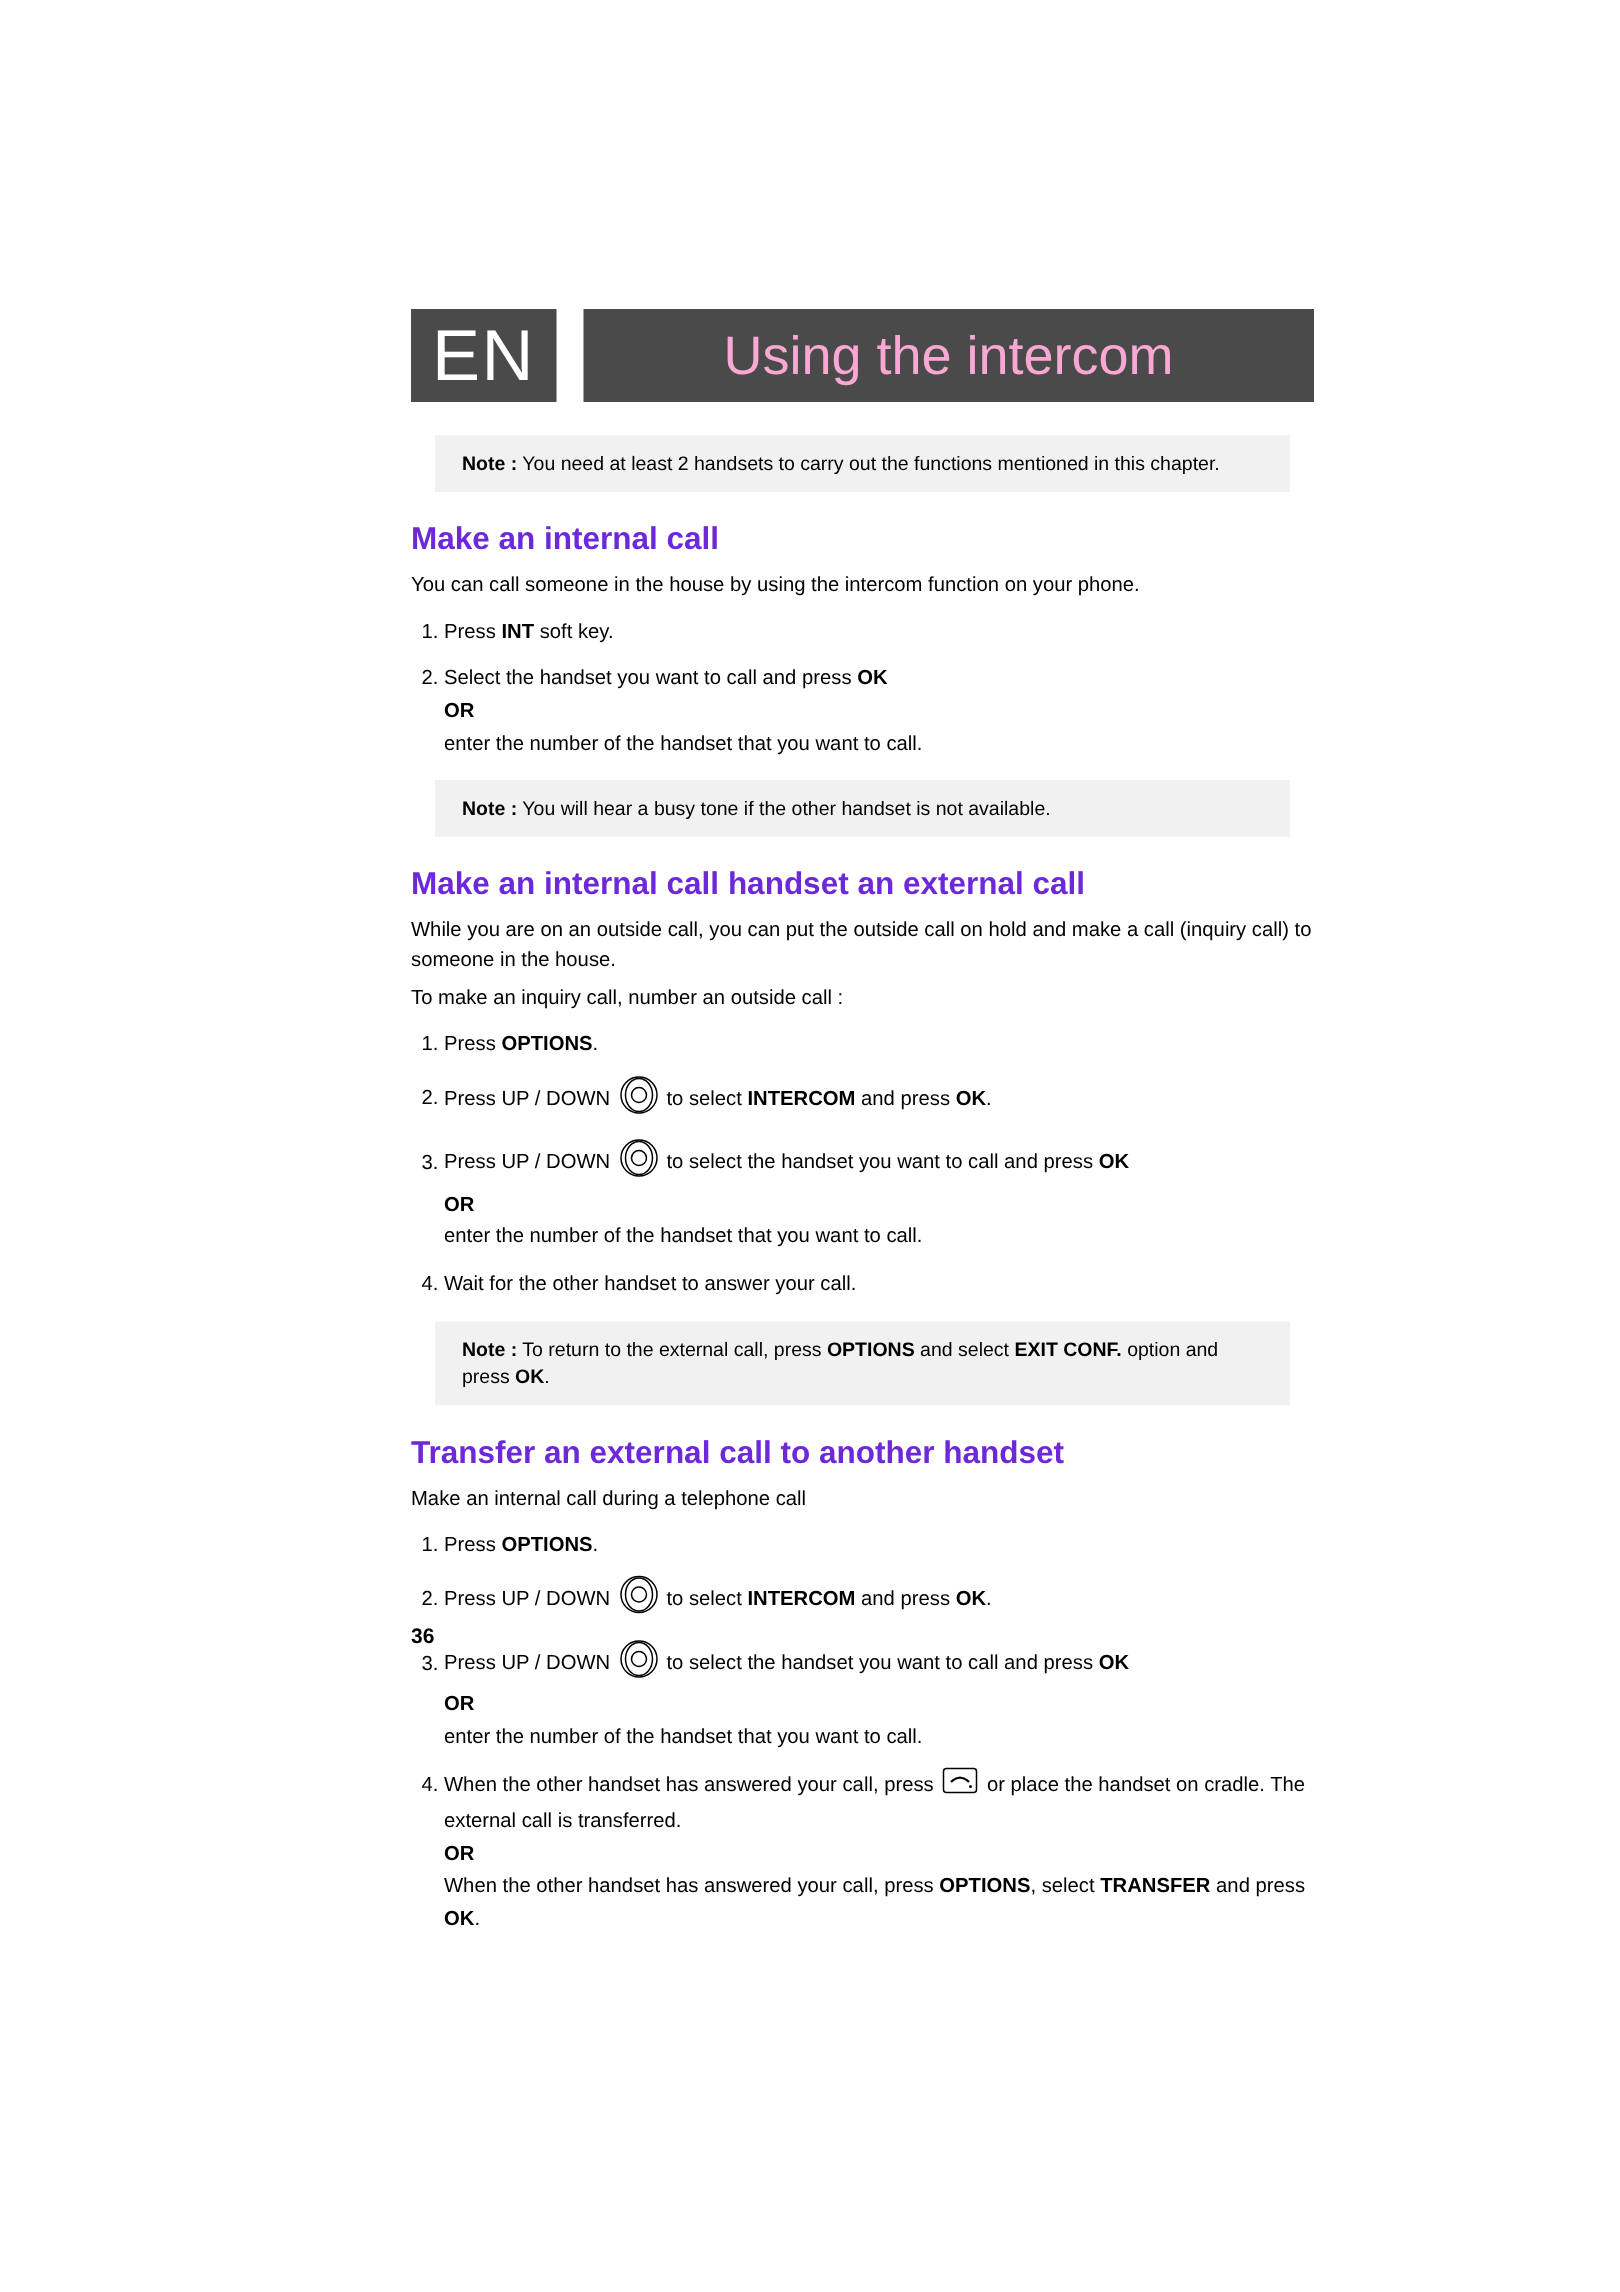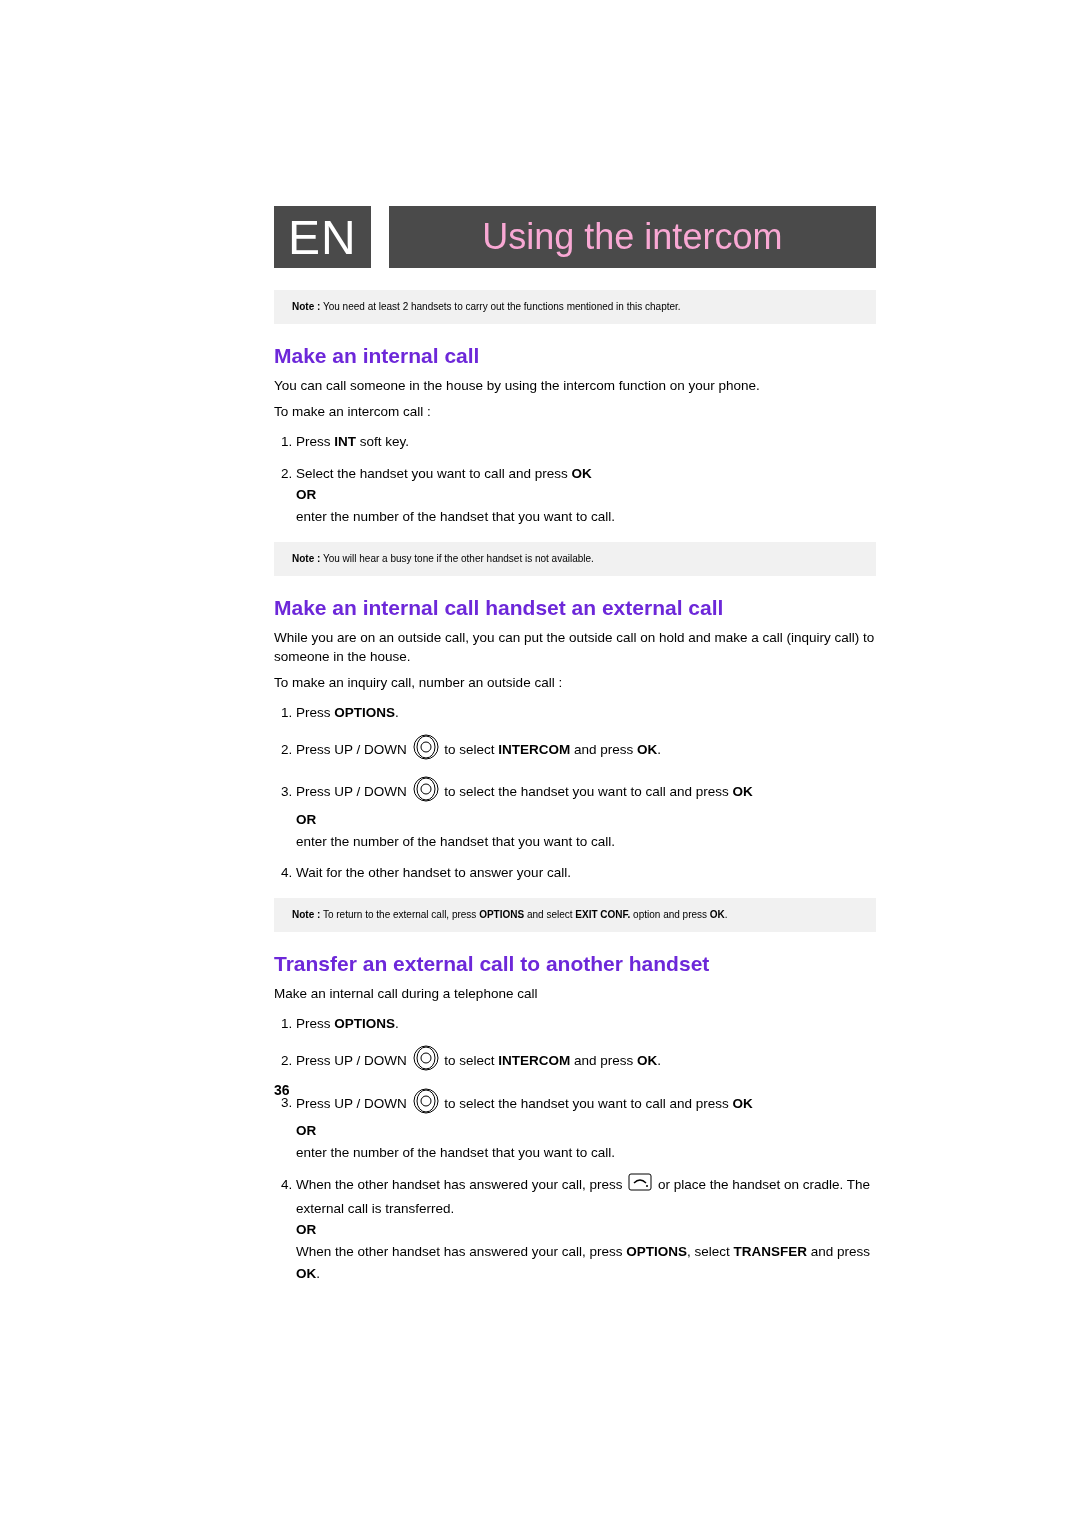--- a/index.html
+++ b/index.html
@@ -1,20 +1,20 @@
 <!DOCTYPE html>
 <html><head>
 <meta charset="utf-8">
 <style>
   body{margin:0;background:#fff;font-family:"Gill Sans","Gill Sans MT","Trebuchet MS",Arial,sans-serif;color:#000}
   .page{width:952px;height:1528px;margin:0 auto;position:relative;box-sizing:border-box;padding:206px 140px 0 210px}
   .hdr{display:flex;align-items:stretch;margin-bottom:22px}
   .lang{background:#4a4a4a;color:#fff;font-size:48px;font-weight:300;padding:0 14px;display:flex;align-items:center;margin-right:18px;letter-spacing:1px}
   .title{flex:1;background:#4a4a4a;color:#f9a8d4;font-size:36px;font-weight:300;display:flex;align-items:center;justify-content:center;padding:10px 0}
-  .notebox{background:#f1f1f1;padding:10px 18px;font-size:10px;margin:14px 0;line-height:1.4}
+  .notebox{background:#f1f1f1;padding:10px 18px;font-size:13px;margin:14px 16px;line-height:1.4}
   h2{font-size:21px;margin:20px 0 8px;color:#6d28d9;font-weight:bold}
   p{font-size:13.5px;margin:6px 0;line-height:1.45}
   ol{font-size:13.5px;padding-left:22px;margin:10px 0}
   ol li{margin-bottom:10px;line-height:1.6}
   .sub{font-size:13.5px;font-weight:normal;margin:8px 0 10px}
   .pg{position:absolute;left:210px;bottom:430px;font-size:14px;font-weight:bold}
   .nav-icon{display:inline-block;vertical-align:middle;margin:0 2px}
   .hang-icon{display:inline-block;vertical-align:middle;margin:0 2px}
   b{font-weight:bold}
 </style>
@@ -28,21 +28,20 @@
     <div class="title">Using the intercom</div>
   </div>
 
   <div class="notebox">
     <b>Note :</b>
     <span>You need at least 2 handsets to carry out the functions mentioned in this chapter.</span>
   </div>
 
   <h2>Make an internal call</h2>
   <p>You can call someone in the house by using the intercom function on your phone.</p>
-  <p>To make an intercom call :</p>
   <ol>
     <li>
       <span>Press </span><b>INT</b><span> soft key.</span>
     </li>
     <li>
       <span>Select the handset you want to call and press </span><b>OK</b><br>
       <b>OR</b><br>
       <span>enter the number of the handset that you want to call.</span>
     </li>
   </ol>

